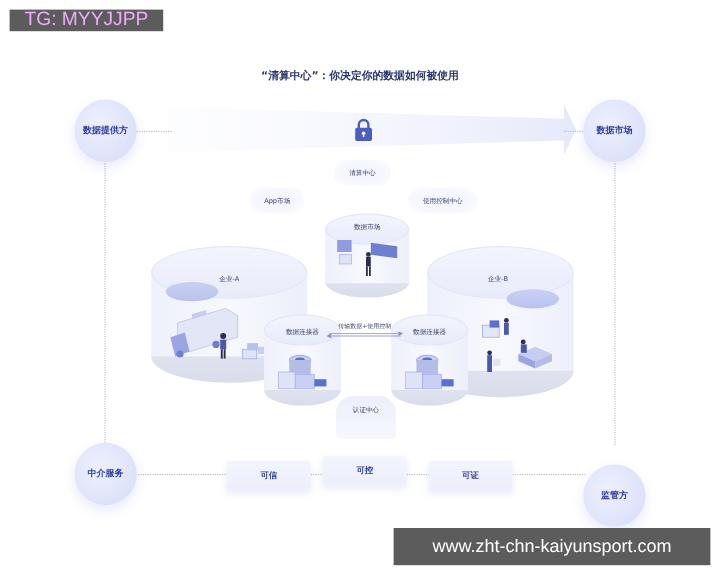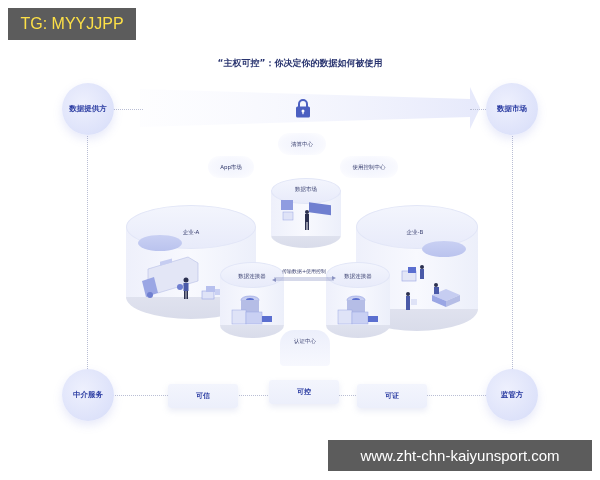--- a/index.html
+++ b/index.html
@@ -2,22 +2,22 @@
 <html><head>
   <meta charset="utf-8">
   <style>
     * { box-sizing: border-box; margin: 0; padding: 0; }
     html, body { width: 600px; height: 480px; overflow: hidden; background: #ffffff; }
     body { position: relative; font-family: "DejaVu Sans", sans-serif; color: #2b3a7a; }
 
     .abs { position: absolute; }
 
     .watermark-top {
-      left: 8px; top: 8px; width: 128px; height: 32px;
-      background: #5c5c5c; color: #fde047;
+      left: 8px; top: 8px; width: 128px; height: 18px;
+      background: #5c5c5c; color: #f0abfc;
       font-family: "Liberation Sans", sans-serif; font-size: 16px;
       display: flex; align-items: center; justify-content: center;
     }
     .watermark-bottom {
       left: 328px; top: 440px; width: 264px; height: 31px;
       background: #5c5c5c; color: #ffffff;
       font-family: "Liberation Sans", sans-serif; font-size: 15px;
       display: flex; align-items: center; justify-content: center;
     }
 
@@ -77,21 +77,21 @@
       box-shadow: 0 3px 6px rgba(150,160,210,0.2);
       display: flex; align-items: center; justify-content: center;
       font-size: 7px; font-weight: bold; color: #2d3ea3;
     }
 
     .transfer-label { font-size: 5px; color: #3a4070; text-align: center; }
   </style>
 </head>
 <body>
 
-<div class="abs title">“主权可控”：你决定你的数据如何被使用</div>
+<div class="abs title">“清算中心”：你决定你的数据如何被使用</div>
 
 <svg class="abs flow-arrow" viewBox="0 0 340 46">
   <defs>
     <linearGradient id="fg" x1="0" y1="0" x2="1" y2="0">
       <stop offset="0" stop-color="#f6f7fe" stop-opacity="0.2"></stop>
       <stop offset="1" stop-color="#e6e9fb"></stop>
     </linearGradient>
   </defs>
   <polygon points="0,4 330,14 330,2 340,23 330,44 330,32 0,42" fill="url(#fg)"></polygon>
 </svg>
@@ -111,21 +111,21 @@
 
 <div class="abs role" style="left:62px; top:83px;justify-content:center;">
   <span>数据提供方</span>
 </div>
 <div class="abs role" style="left:486px; top:83px;">
   <span>数据市场</span>
 </div>
 <div class="abs role" style="left:62px; top:369px;align-items:center;">
   <span>中介服务</span>
 </div>
-<div class="abs role" style="left:486px; top:369px;">
+<div class="abs role" style="left:486px; top:387px;">
   <span>监管方</span>
 </div>
 
 <div class="abs bubble" style="left:278px; top:133px; width:48px;">
   <span>清算中心</span>
 </div>
 <div class="abs bubble" style="left:208px; top:156px; width:46px;">
   <span>App市场</span>
 </div>
 <div class="abs bubble" style="left:340px; top:156px; width:58px;">
@@ -236,21 +236,21 @@
   <line x1="2" y1="2" x2="62" y2="2" stroke="#8b93c2" stroke-width="0.7"></line>
   <line x1="2" y1="4" x2="62" y2="4" stroke="#8b93c2" stroke-width="0.7"></line>
   <polygon points="0,4 4,2 4,6" fill="#8b93c2"></polygon>
   <polygon points="64,2 60,0 60,4" fill="#8b93c2"></polygon>
 </svg>
 
 <div class="abs" style="left:280px; top:330px; width:50px; height:36px; border-radius:14px 14px 4px 4px; background:linear-gradient(180deg,#eceffb,#f7f8fe); display:flex; justify-content:center; padding-top:8px;">
   <span class="cyl-label">认证中心</span>
 </div>
 
-<div class="abs pill" style="left:168px; top:384px;">
+<div class="abs pill" style="left:189px; top:384px;">
   <span>可信</span>
 </div>
 <div class="abs pill" style="left:269px; top:380px;">
   <span>可控</span>
 </div>
 <div class="abs pill" style="left:357px; top:384px;">
   <span>可证</span>
 </div>
 
 <div class="abs watermark-top">TG: MYYJJPP</div>

